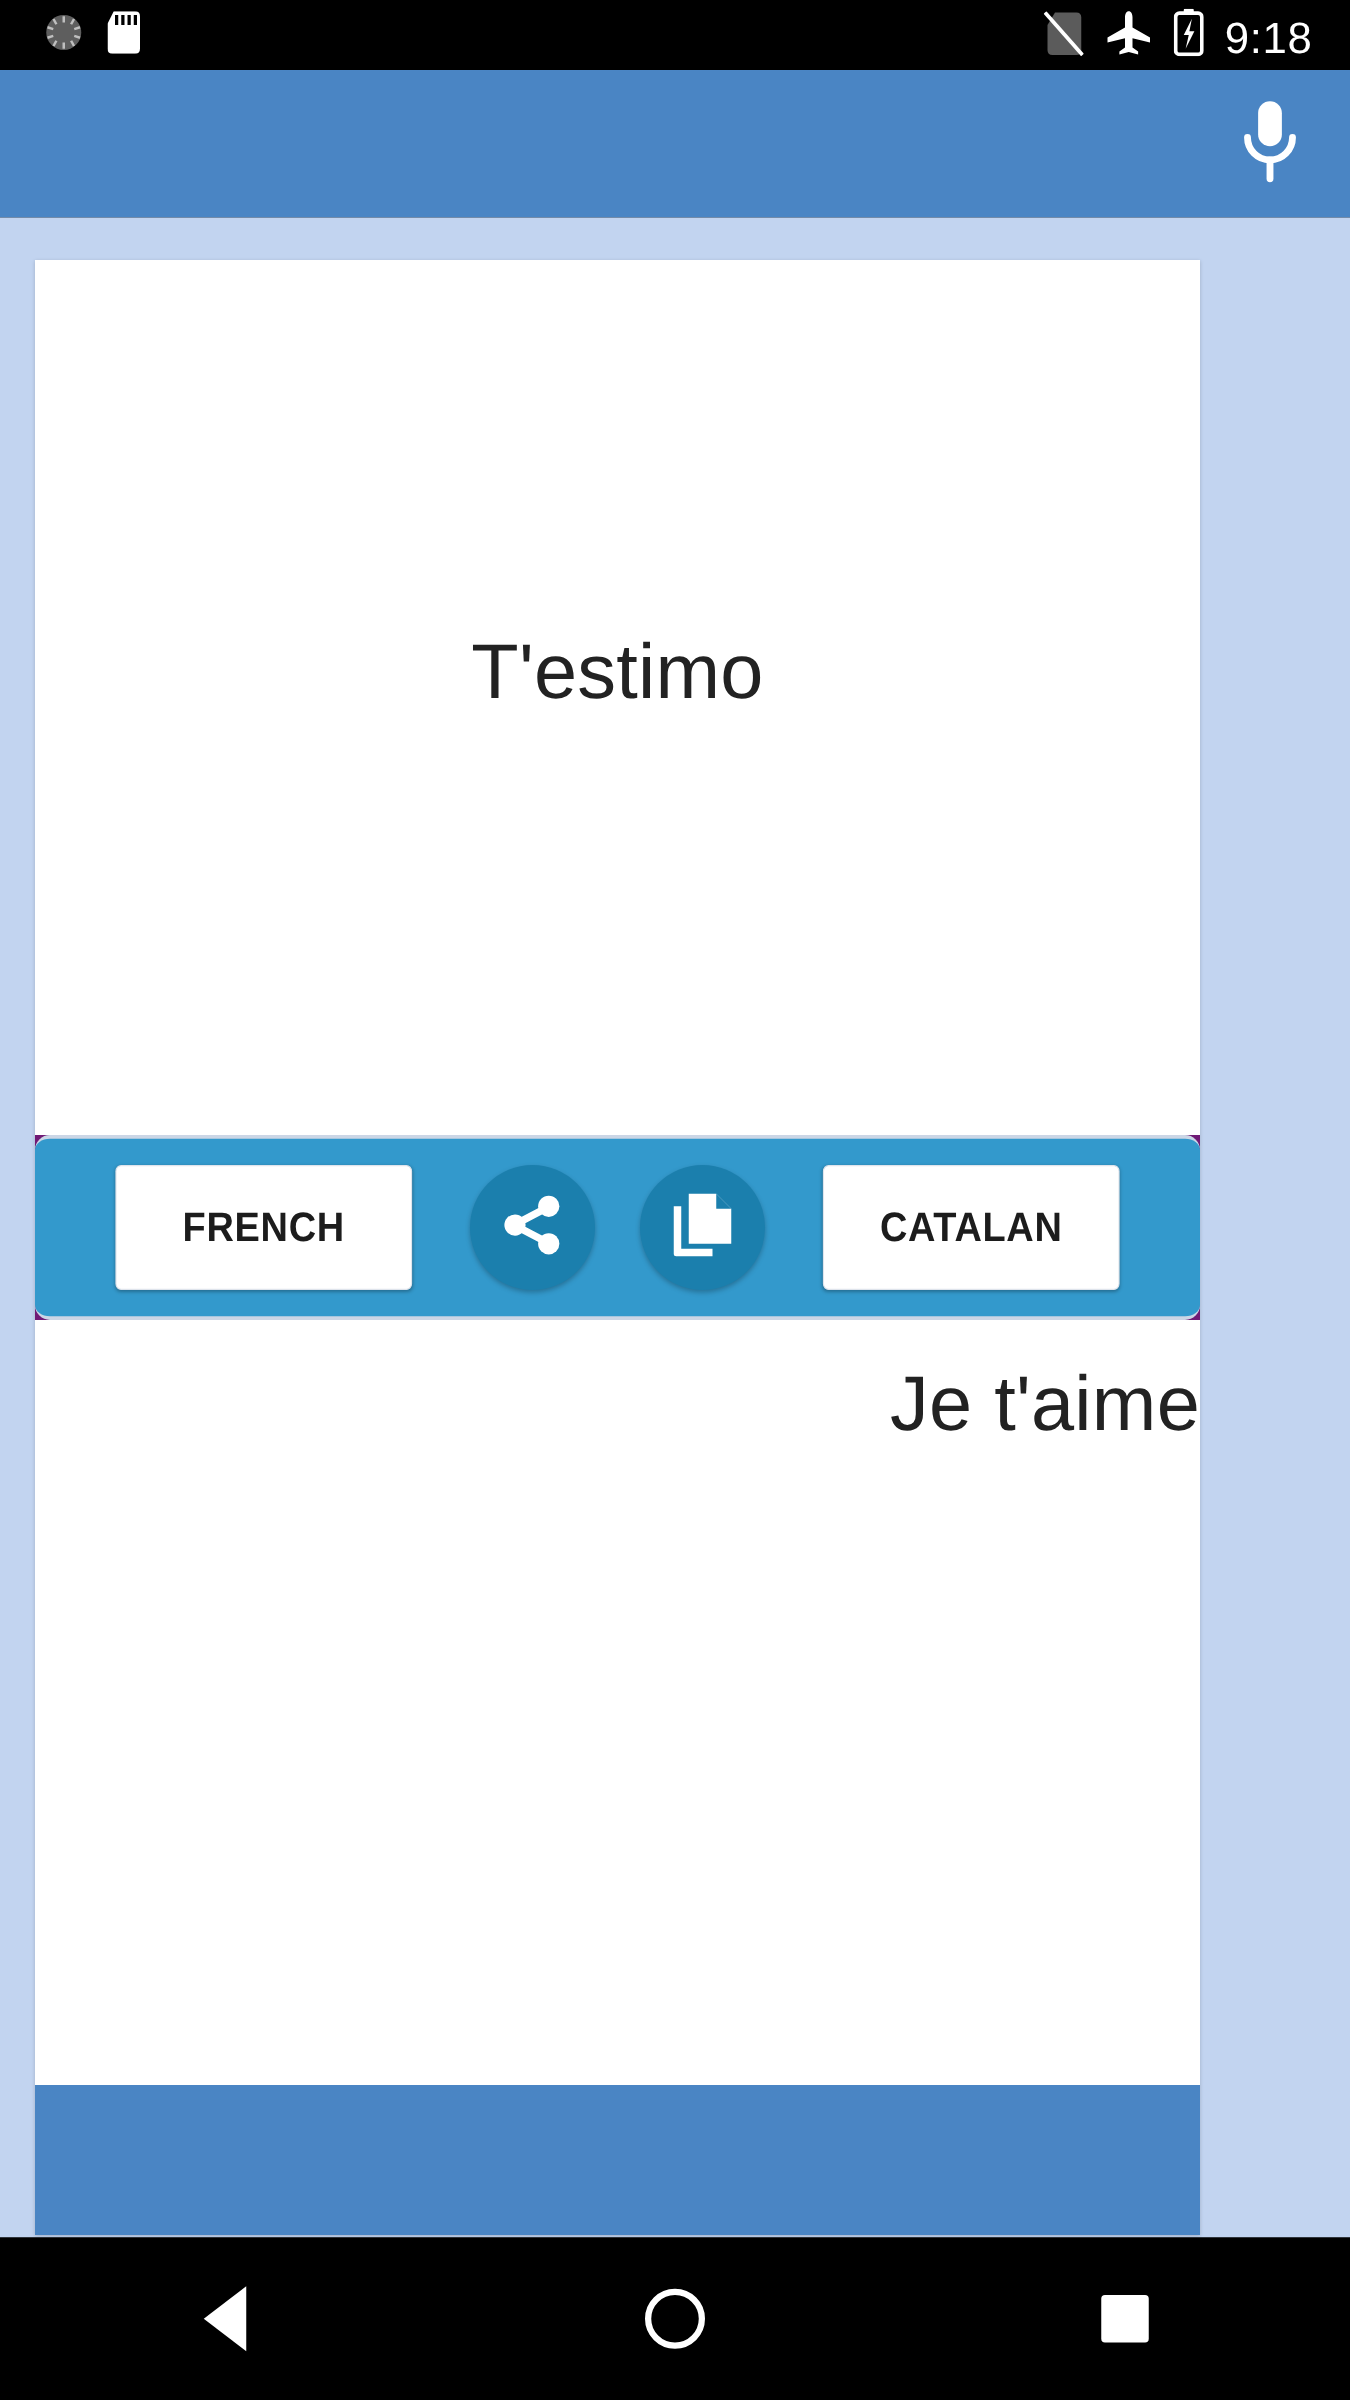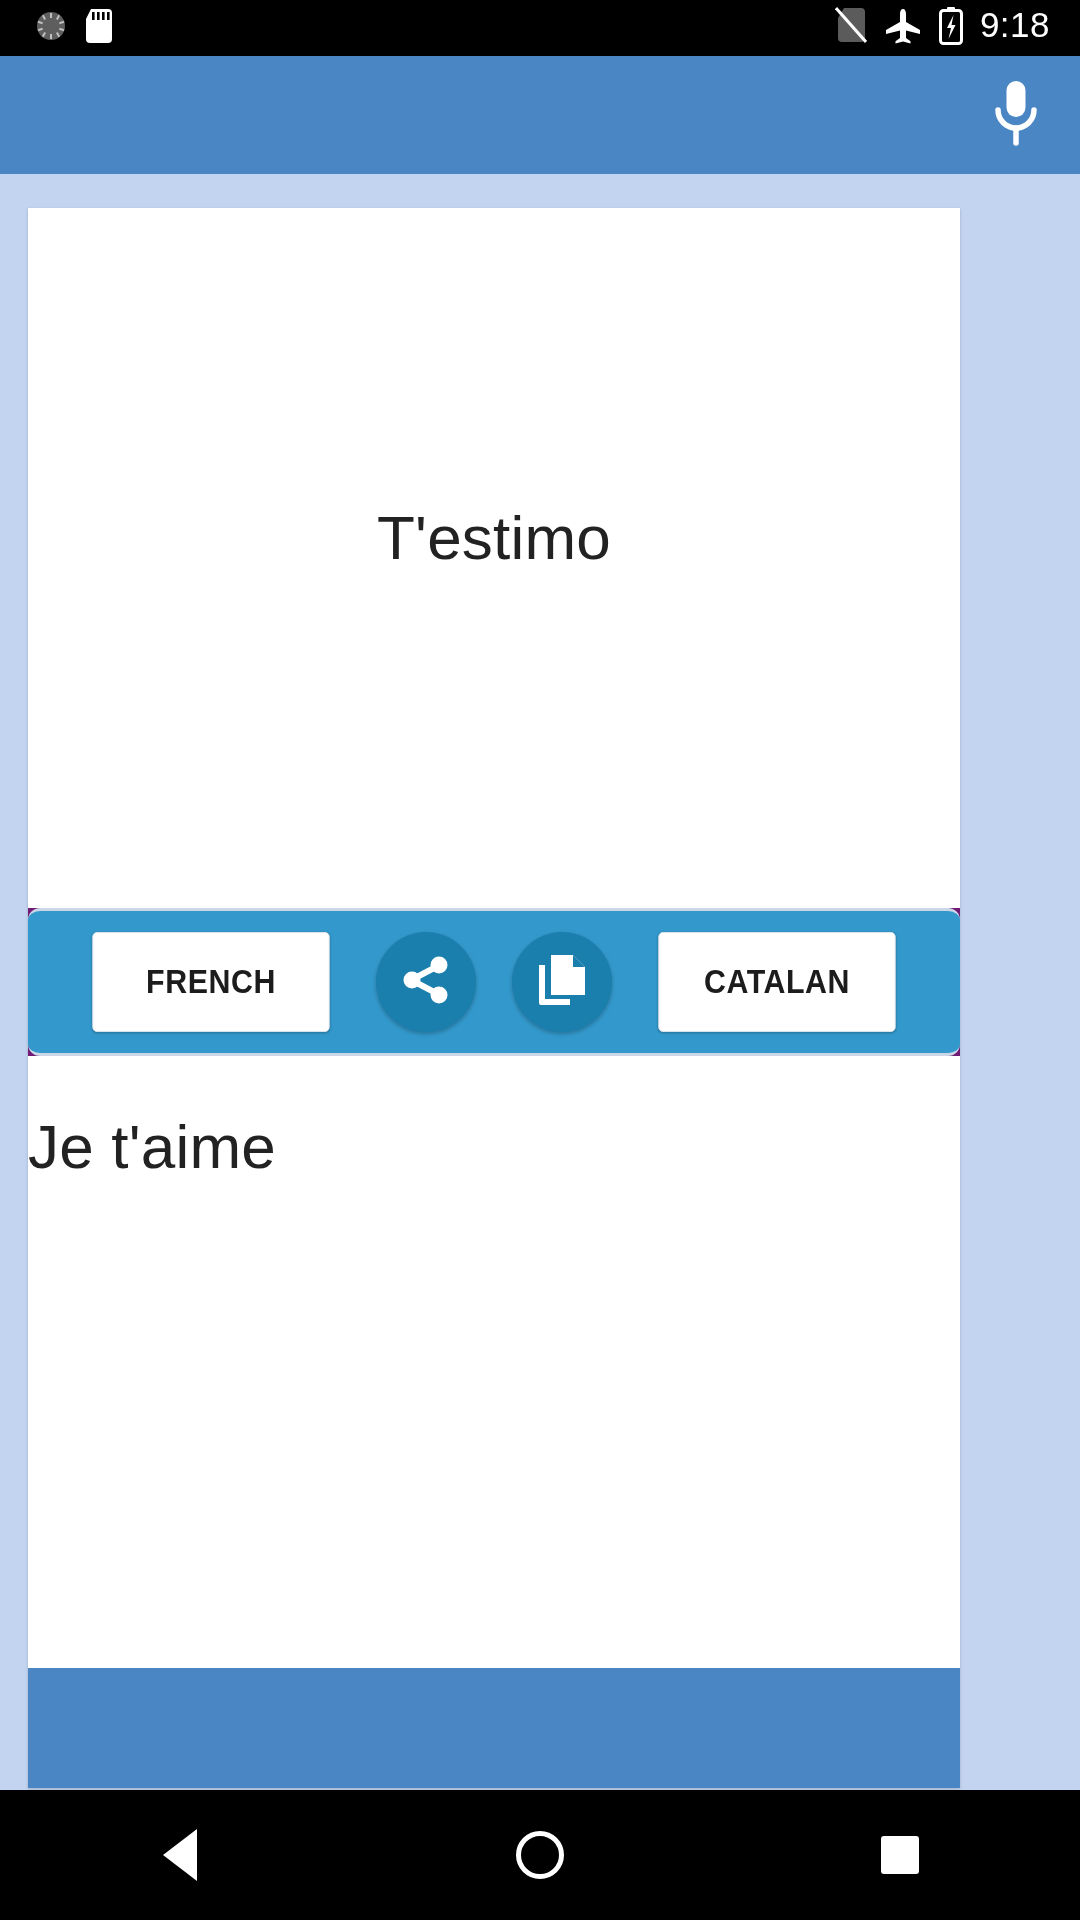--- a/index.html
+++ b/index.html
@@ -12,21 +12,21 @@
   #screen { position:relative; width:1080px; height:1920px; }
 
   
   #status-bar {
     position:absolute; left:0; top:0; width:1080px; height:56px;
     background:#000; color:#fff;
     display:flex; align-items:center;
   }
   .sb-left { display:flex; align-items:center; gap:18px; padding-left:34px; }
   .sb-right {
-    margin-left:auto; display:flex; align-items:flex-start; gap:17px;
+    margin-left:auto; display:flex; align-items:flex-end; gap:17px;
     padding-right:30px;
   }
   .sb-clock {
     font-size:35px; font-weight:400; letter-spacing:0.5px;
     color:#fff; line-height:1; padding-bottom:2px;
   }
   .sb-icon { display:block; }
 
   
   #app-bar {
@@ -96,22 +96,22 @@
     display:flex; align-items:center; justify-content:center;
     box-shadow:0 2px 4px rgba(0,0,0,0.25);
     flex:none;
   }
 
   
   #target-pane {
     flex:1; background:#ffffff; position:relative;
   }
   #target-text {
-    position:absolute; left:0; right:0; top:55px;
-    text-align:left;
+    position:absolute; left:0; right:0; top:32px;
+    text-align:right;
     font-size:62px; font-weight:300; color:#222222;
     letter-spacing:0.2px;
   }
 
   
   #bottom-band {
     height:120px; flex:none; background:#4a85c4;
   }
 
   

